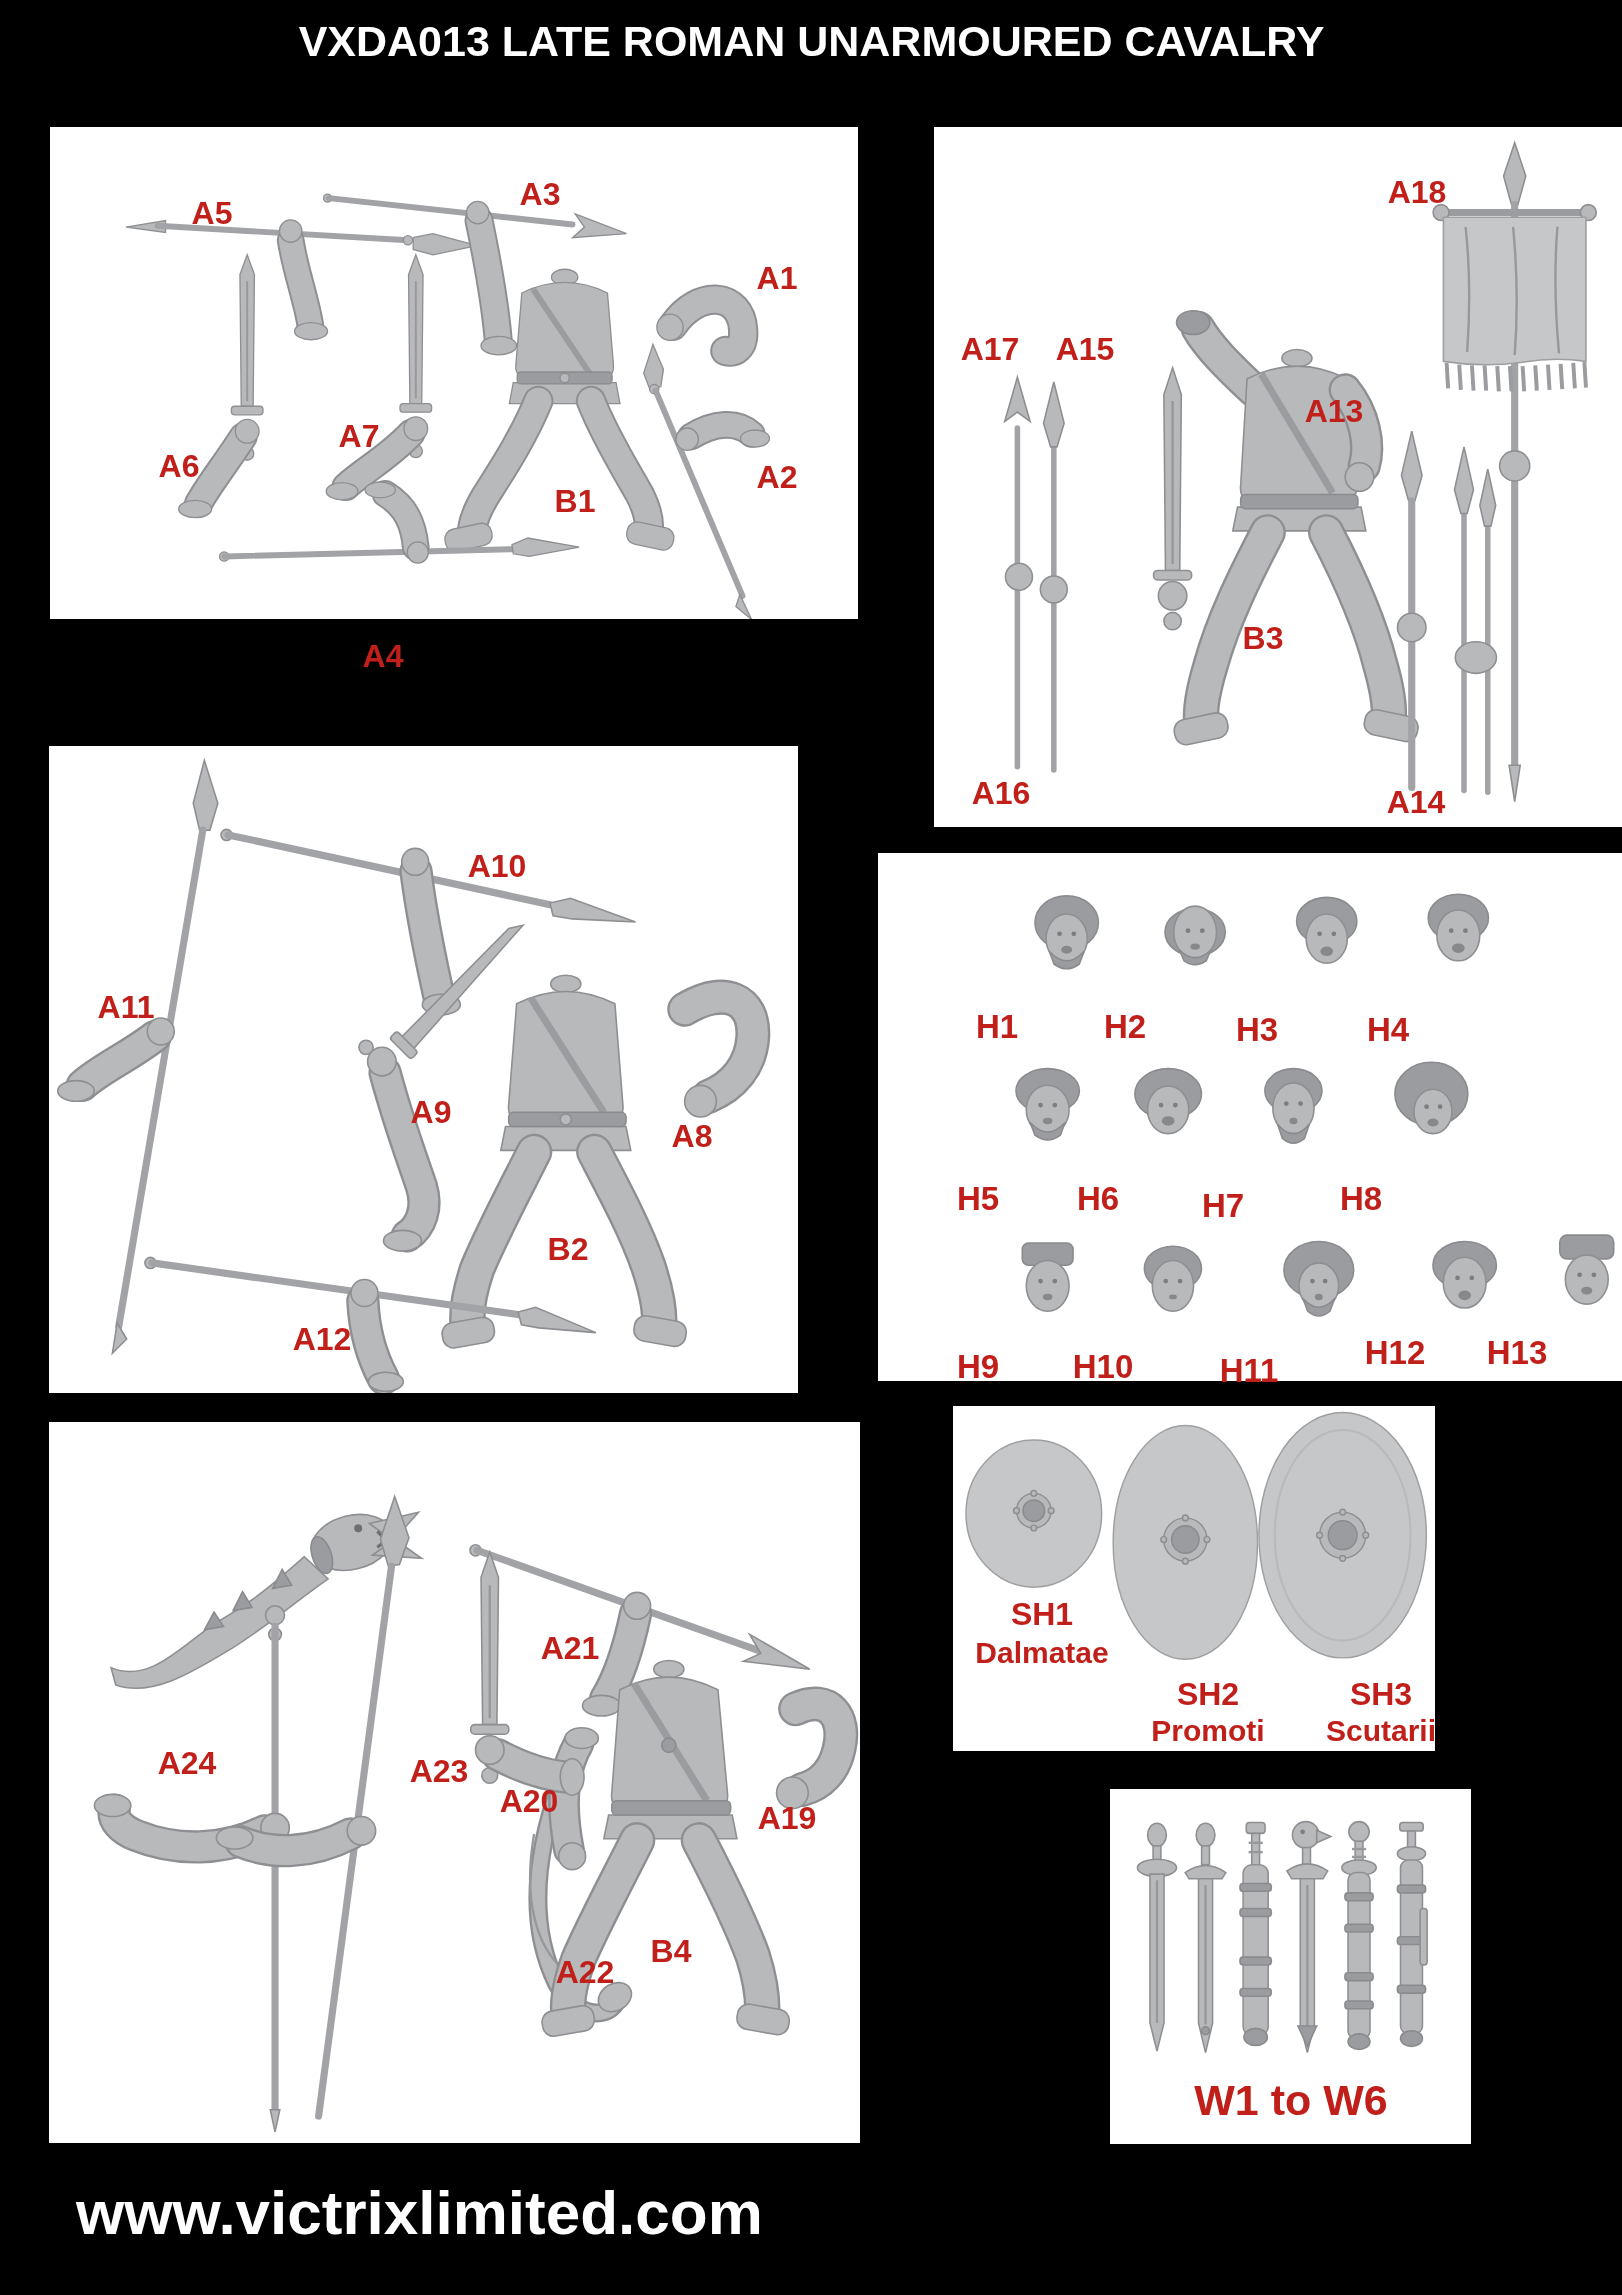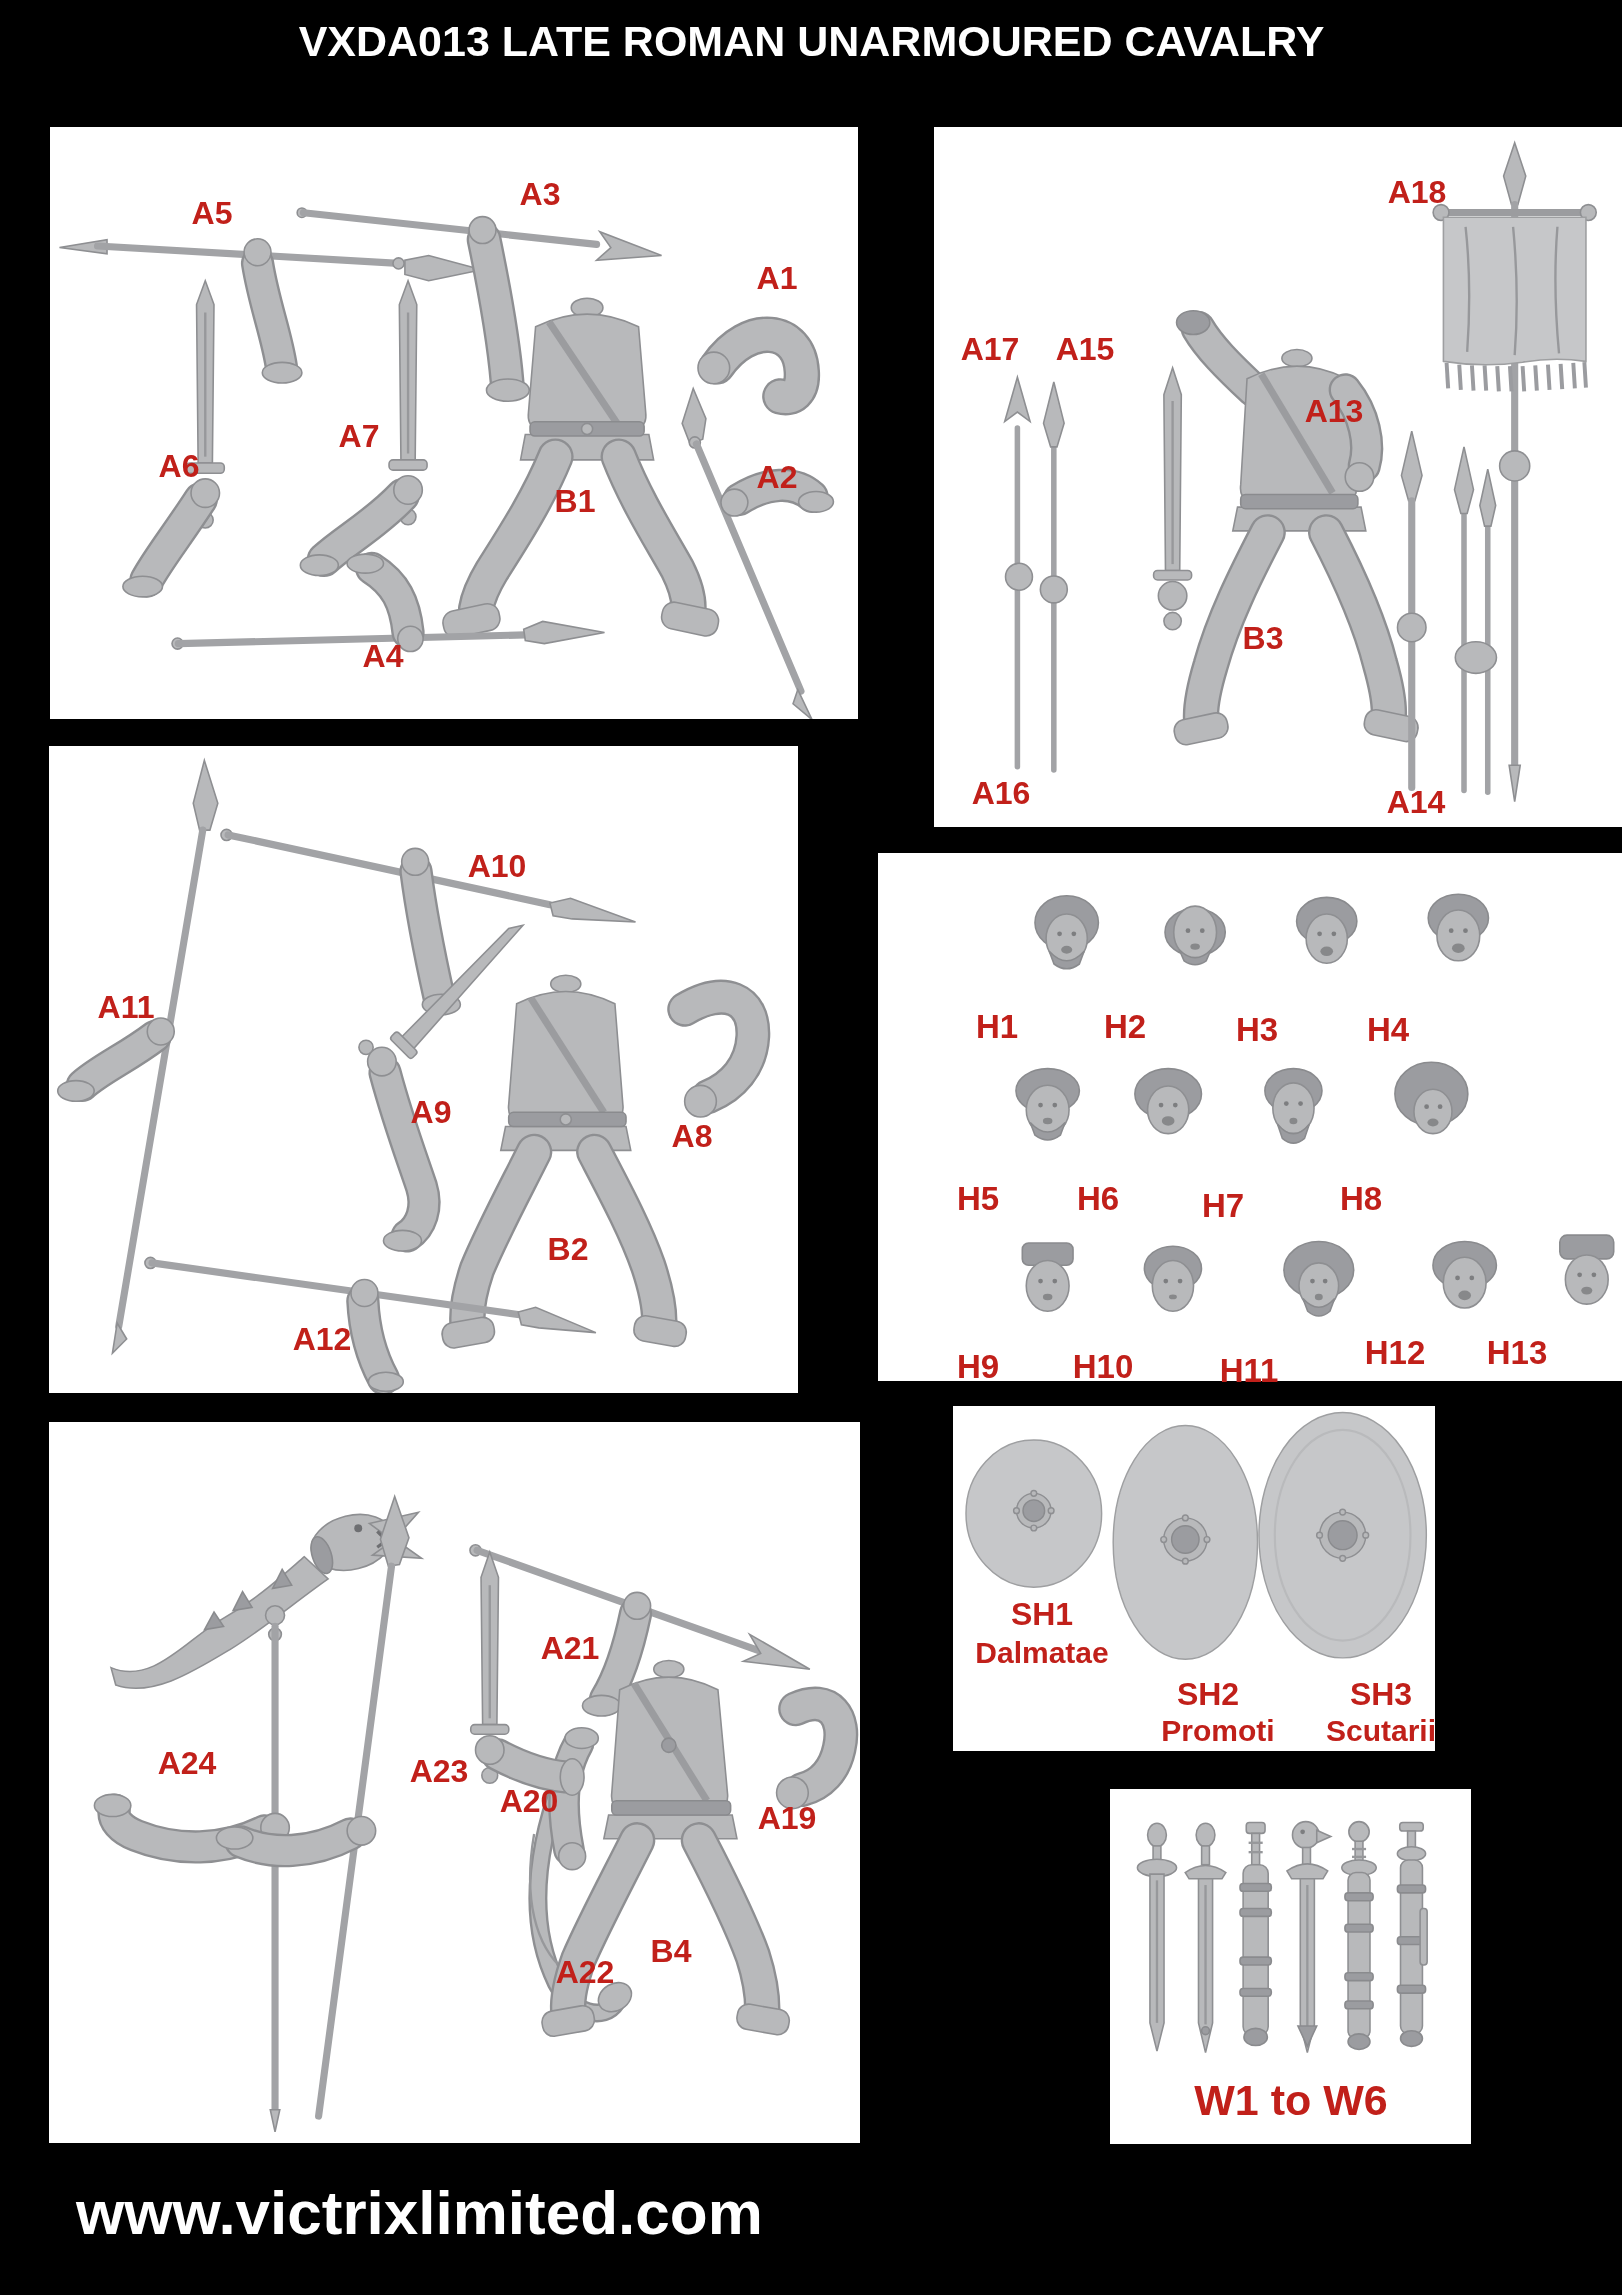--- a/index.html
+++ b/index.html
@@ -25,21 +25,21 @@
   .ln{stroke:#97989b;stroke-width:3;fill:none;}
   .bl{stroke:#9b9c9f;stroke-width:9;fill:none;}
 </style>
 </head>
 <body>
 
 <div class="page">
 
   <div class="title">VXDA013 LATE ROMAN UNARMOURED CAVALRY</div>
 
-  <div class="panel" style="left:50px;top:127px;width:808px;height:592px;">
+  <div class="panel" style="left:50px;top:127px;width:808px;height:492px;">
     <svg viewBox="0 0 1020 747">
 
       <g>
         <polygon class="f" points="12,152 72,142 72,160"></polygon>
         <line class="sh" x1="60" y1="150" x2="440" y2="172"></line>
         <circle class="f" cx="440" cy="172" r="7"></circle>
         <polygon class="f" points="545,180 478,162 448,168 448,186 478,194"></polygon>
         <path class="tu" stroke-width="42" d="M262,172 C270,222 286,262 292,302"></path>
         <path class="tf" stroke-width="36" d="M262,172 C270,222 286,262 292,302"></path>
         <ellipse class="f" cx="293" cy="310" rx="25" ry="13"></ellipse>
@@ -434,21 +434,21 @@
         <circle class="dk" cx="540" cy="158" r="20"></circle>
         <circle class="f" cx="540" cy="126" r="4"></circle>
           <circle class="f" cx="540" cy="190" r="4"></circle>
         <circle class="f" cx="508" cy="158" r="4"></circle>
           <circle class="f" cx="572" cy="158" r="4"></circle>
       </g>
     </svg>
     <span class="lbl" style="left:89px;top:208px;">SH1</span>
     <span class="lbl sub" style="left:89px;top:247px;">Dalmatae</span>
     <span class="lbl" style="left:255px;top:288px;">SH2</span>
-    <span class="lbl sub" style="left:265px;top:325px;">Promoti</span>
+    <span class="lbl sub" style="left:255px;top:325px;">Promoti</span>
     <span class="lbl" style="left:428px;top:288px;">SH3</span>
     <span class="lbl sub" style="left:428px;top:325px;">Scutarii</span>
   </div>
 
   <div class="panel" style="left:49px;top:1422px;width:811px;height:721px;">
     <svg viewBox="0 0 1023 910">
 
       <g>
         <path class="f" d="M78,310 C130,332 172,276 216,250 C262,224 292,196 322,170 L352,198 C312,226 272,260 230,286 C182,315 130,348 84,332 Z"></path>
         <polygon class="dk" points="232,238 244,214 256,234"></polygon>

